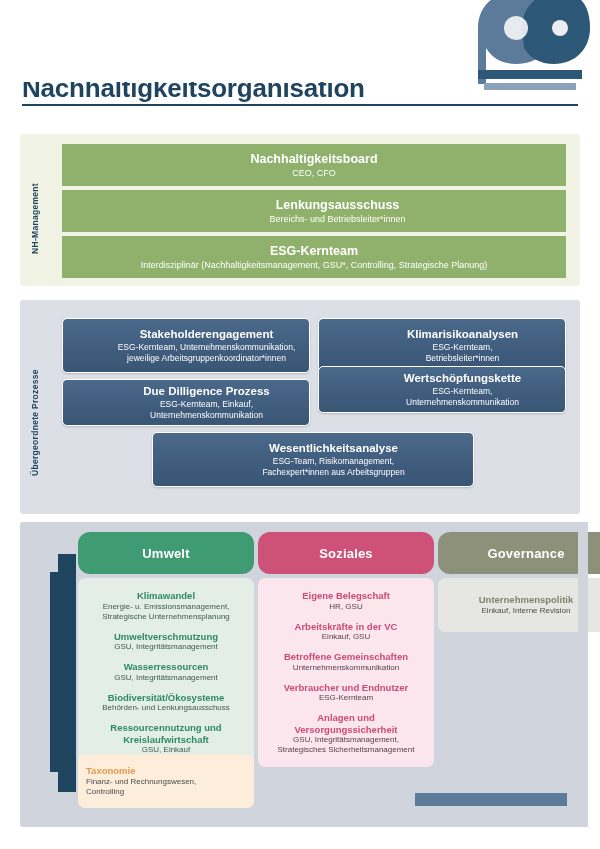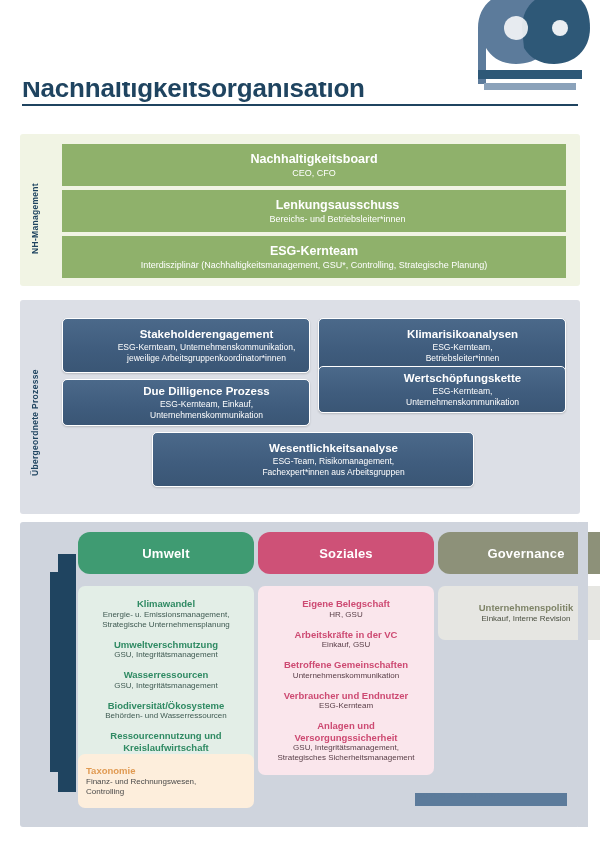--- a/index.html
+++ b/index.html
@@ -161,21 +161,21 @@
     border-radius: 12px;
     color: #ffffff;
     font-size: 13px;
     font-weight: bold;
     display: flex;
     align-items: center;
     justify-content: center;
     letter-spacing: .2px;
   }
   .pillar-body {
-    margin-top: 12px;
+    margin-top: 4px;
     border-radius: 7px;
     padding: 12px 8px 12px;
     text-align: center;
   }
   .topic { margin-bottom: 9px; }
   .topic:last-child { margin-bottom: 0; }
   .topic .t-name {
     font-size: 9.5px; font-weight: bold; line-height: 11.5px;
   }
   .topic .t-owner {
@@ -333,21 +333,21 @@
       <div class="topic">
         <div class="t-name multiline">Umweltverschmutzung</div>
         <div class="t-owner multiline">GSU, Integritätsmanagement</div>
       </div>
       <div class="topic">
         <div class="t-name multiline">Wasserressourcen</div>
         <div class="t-owner multiline">GSU, Integritätsmanagement</div>
       </div>
       <div class="topic">
         <div class="t-name multiline">Biodiversität/Ökosysteme</div>
-        <div class="t-owner multiline">Behörden- und Wasserressourcen</div>
+        <div class="t-owner multiline">Behörden- und Lenkungsausschuss</div>
       </div>
       <div class="topic">
         <div class="t-name multiline">Ressourcennutzung und<br>Kreislaufwirtschaft</div>
         <div class="t-owner multiline">GSU, Einkauf</div>
       </div>
     </div>
   </div>
 
   <div class="pillar" id="pillar-soziales">
     <div class="pillar-head">Soziales</div>

